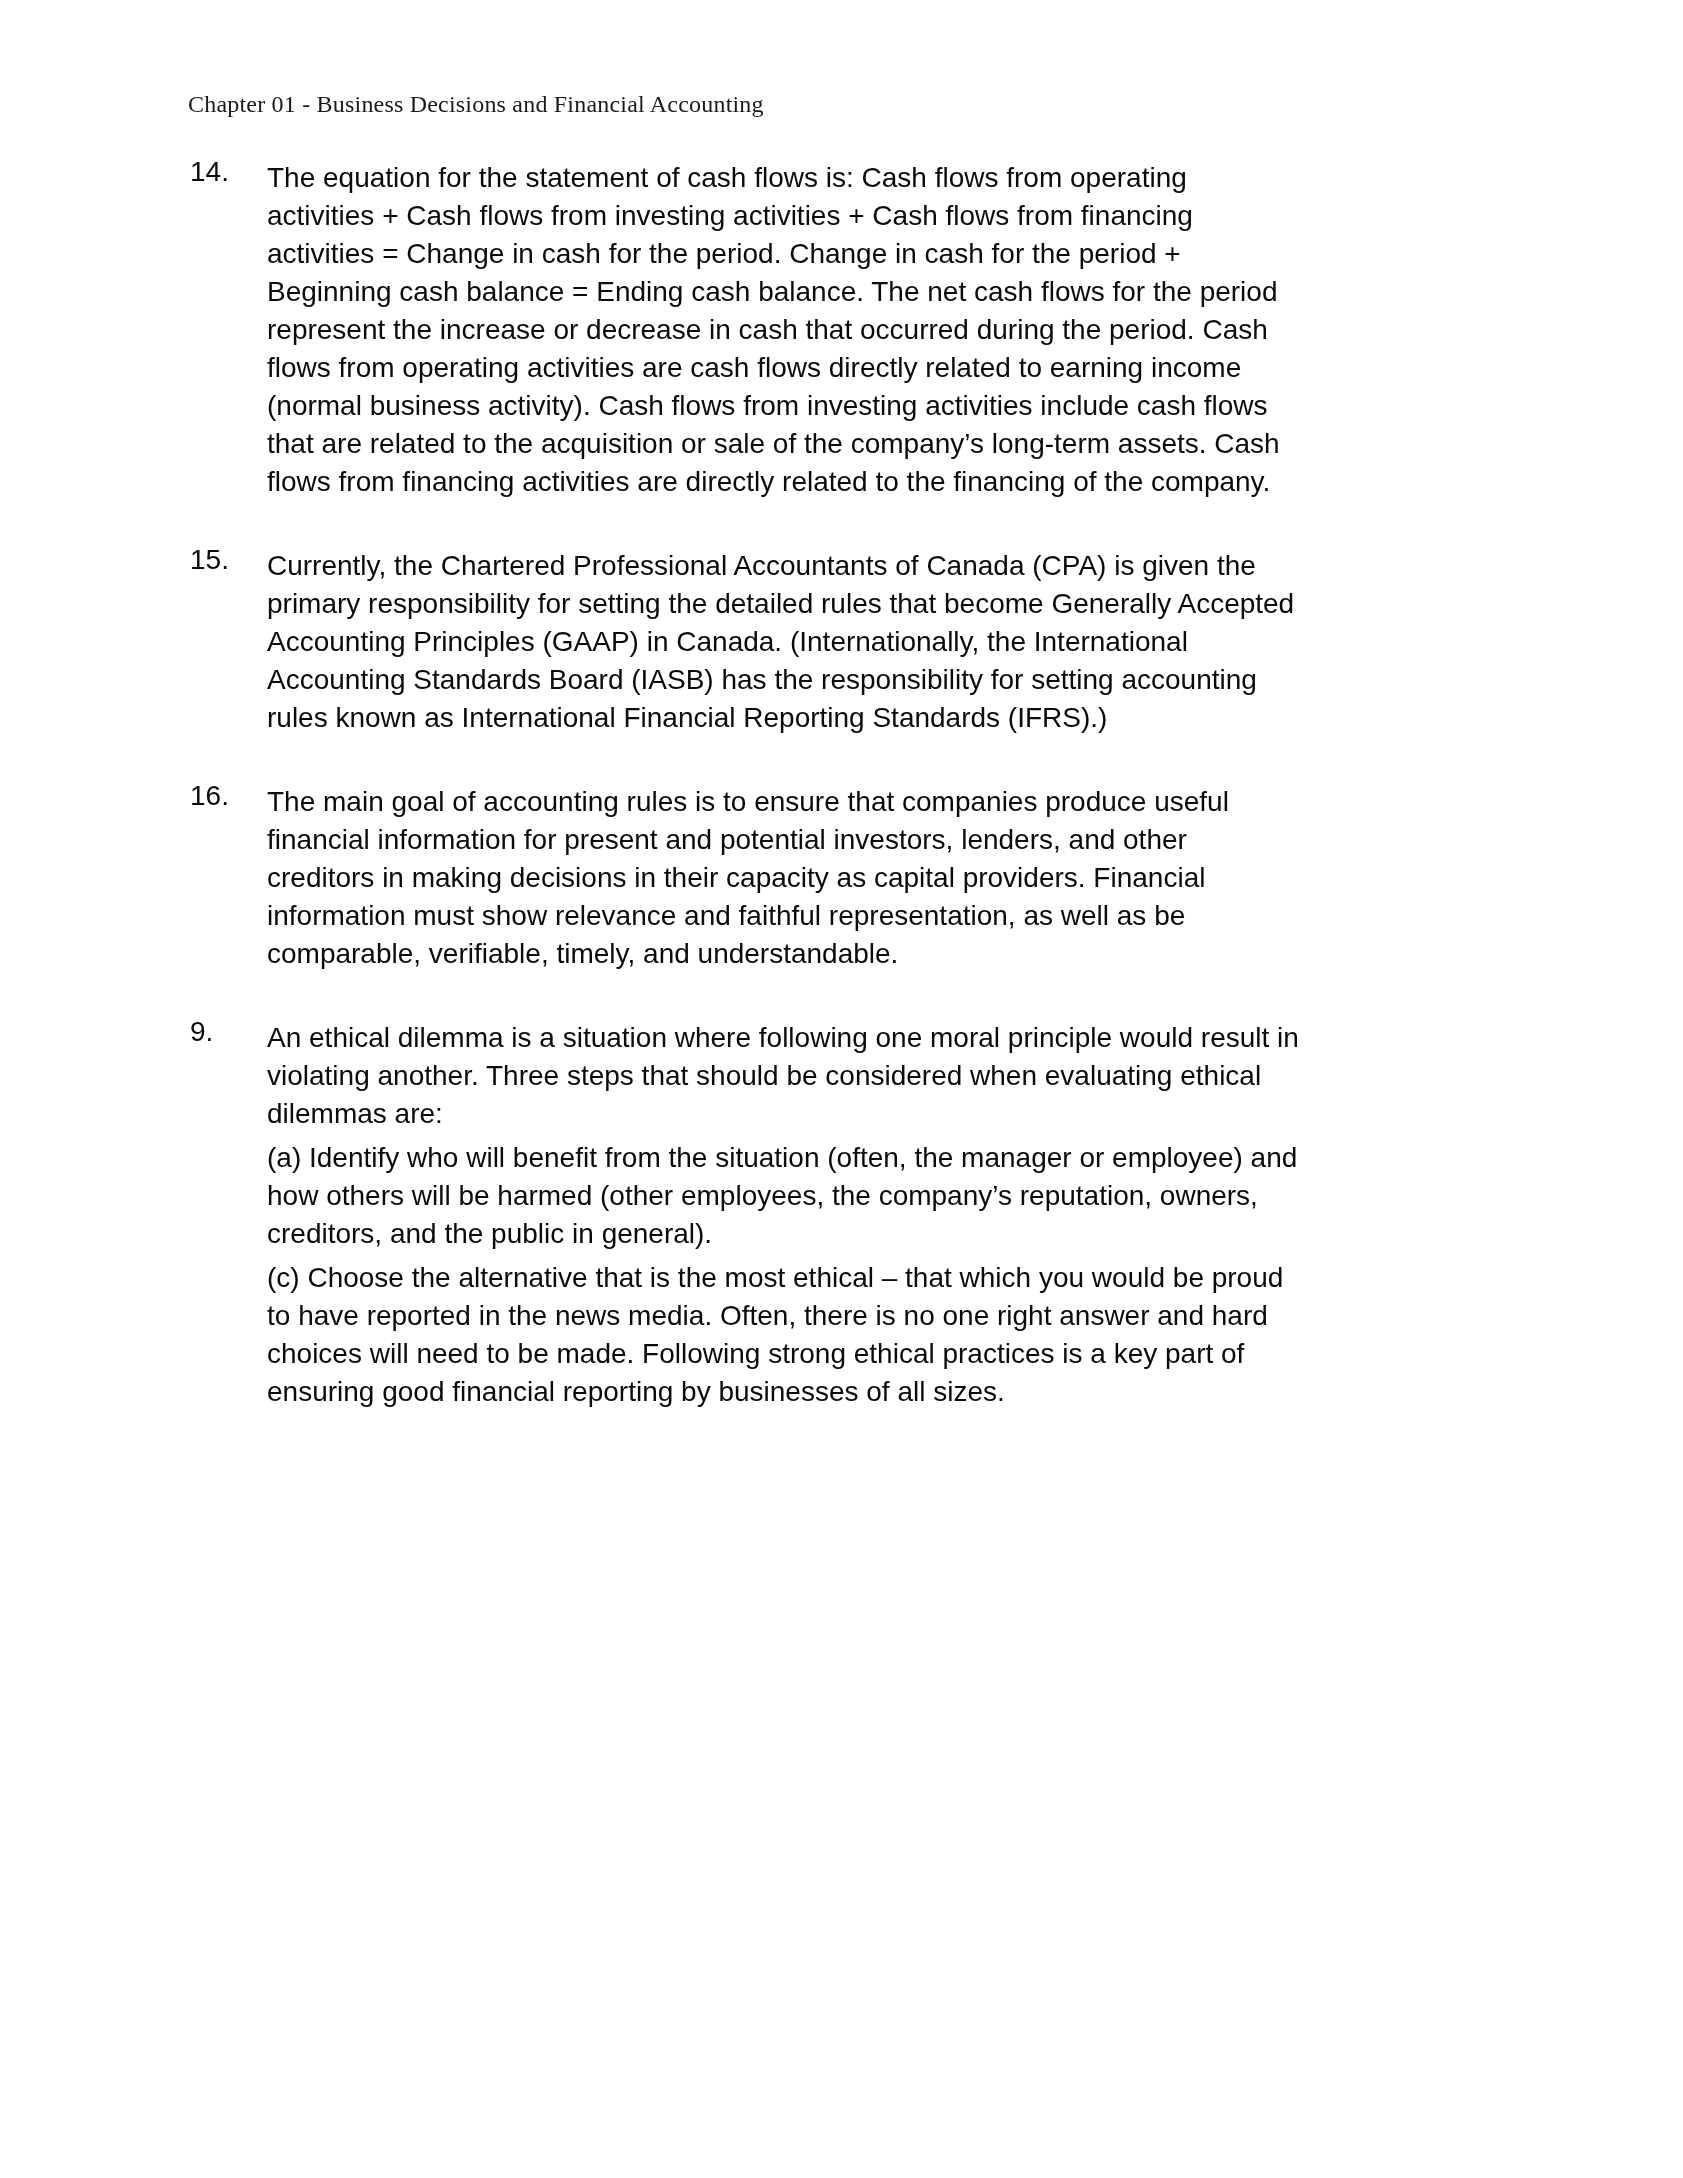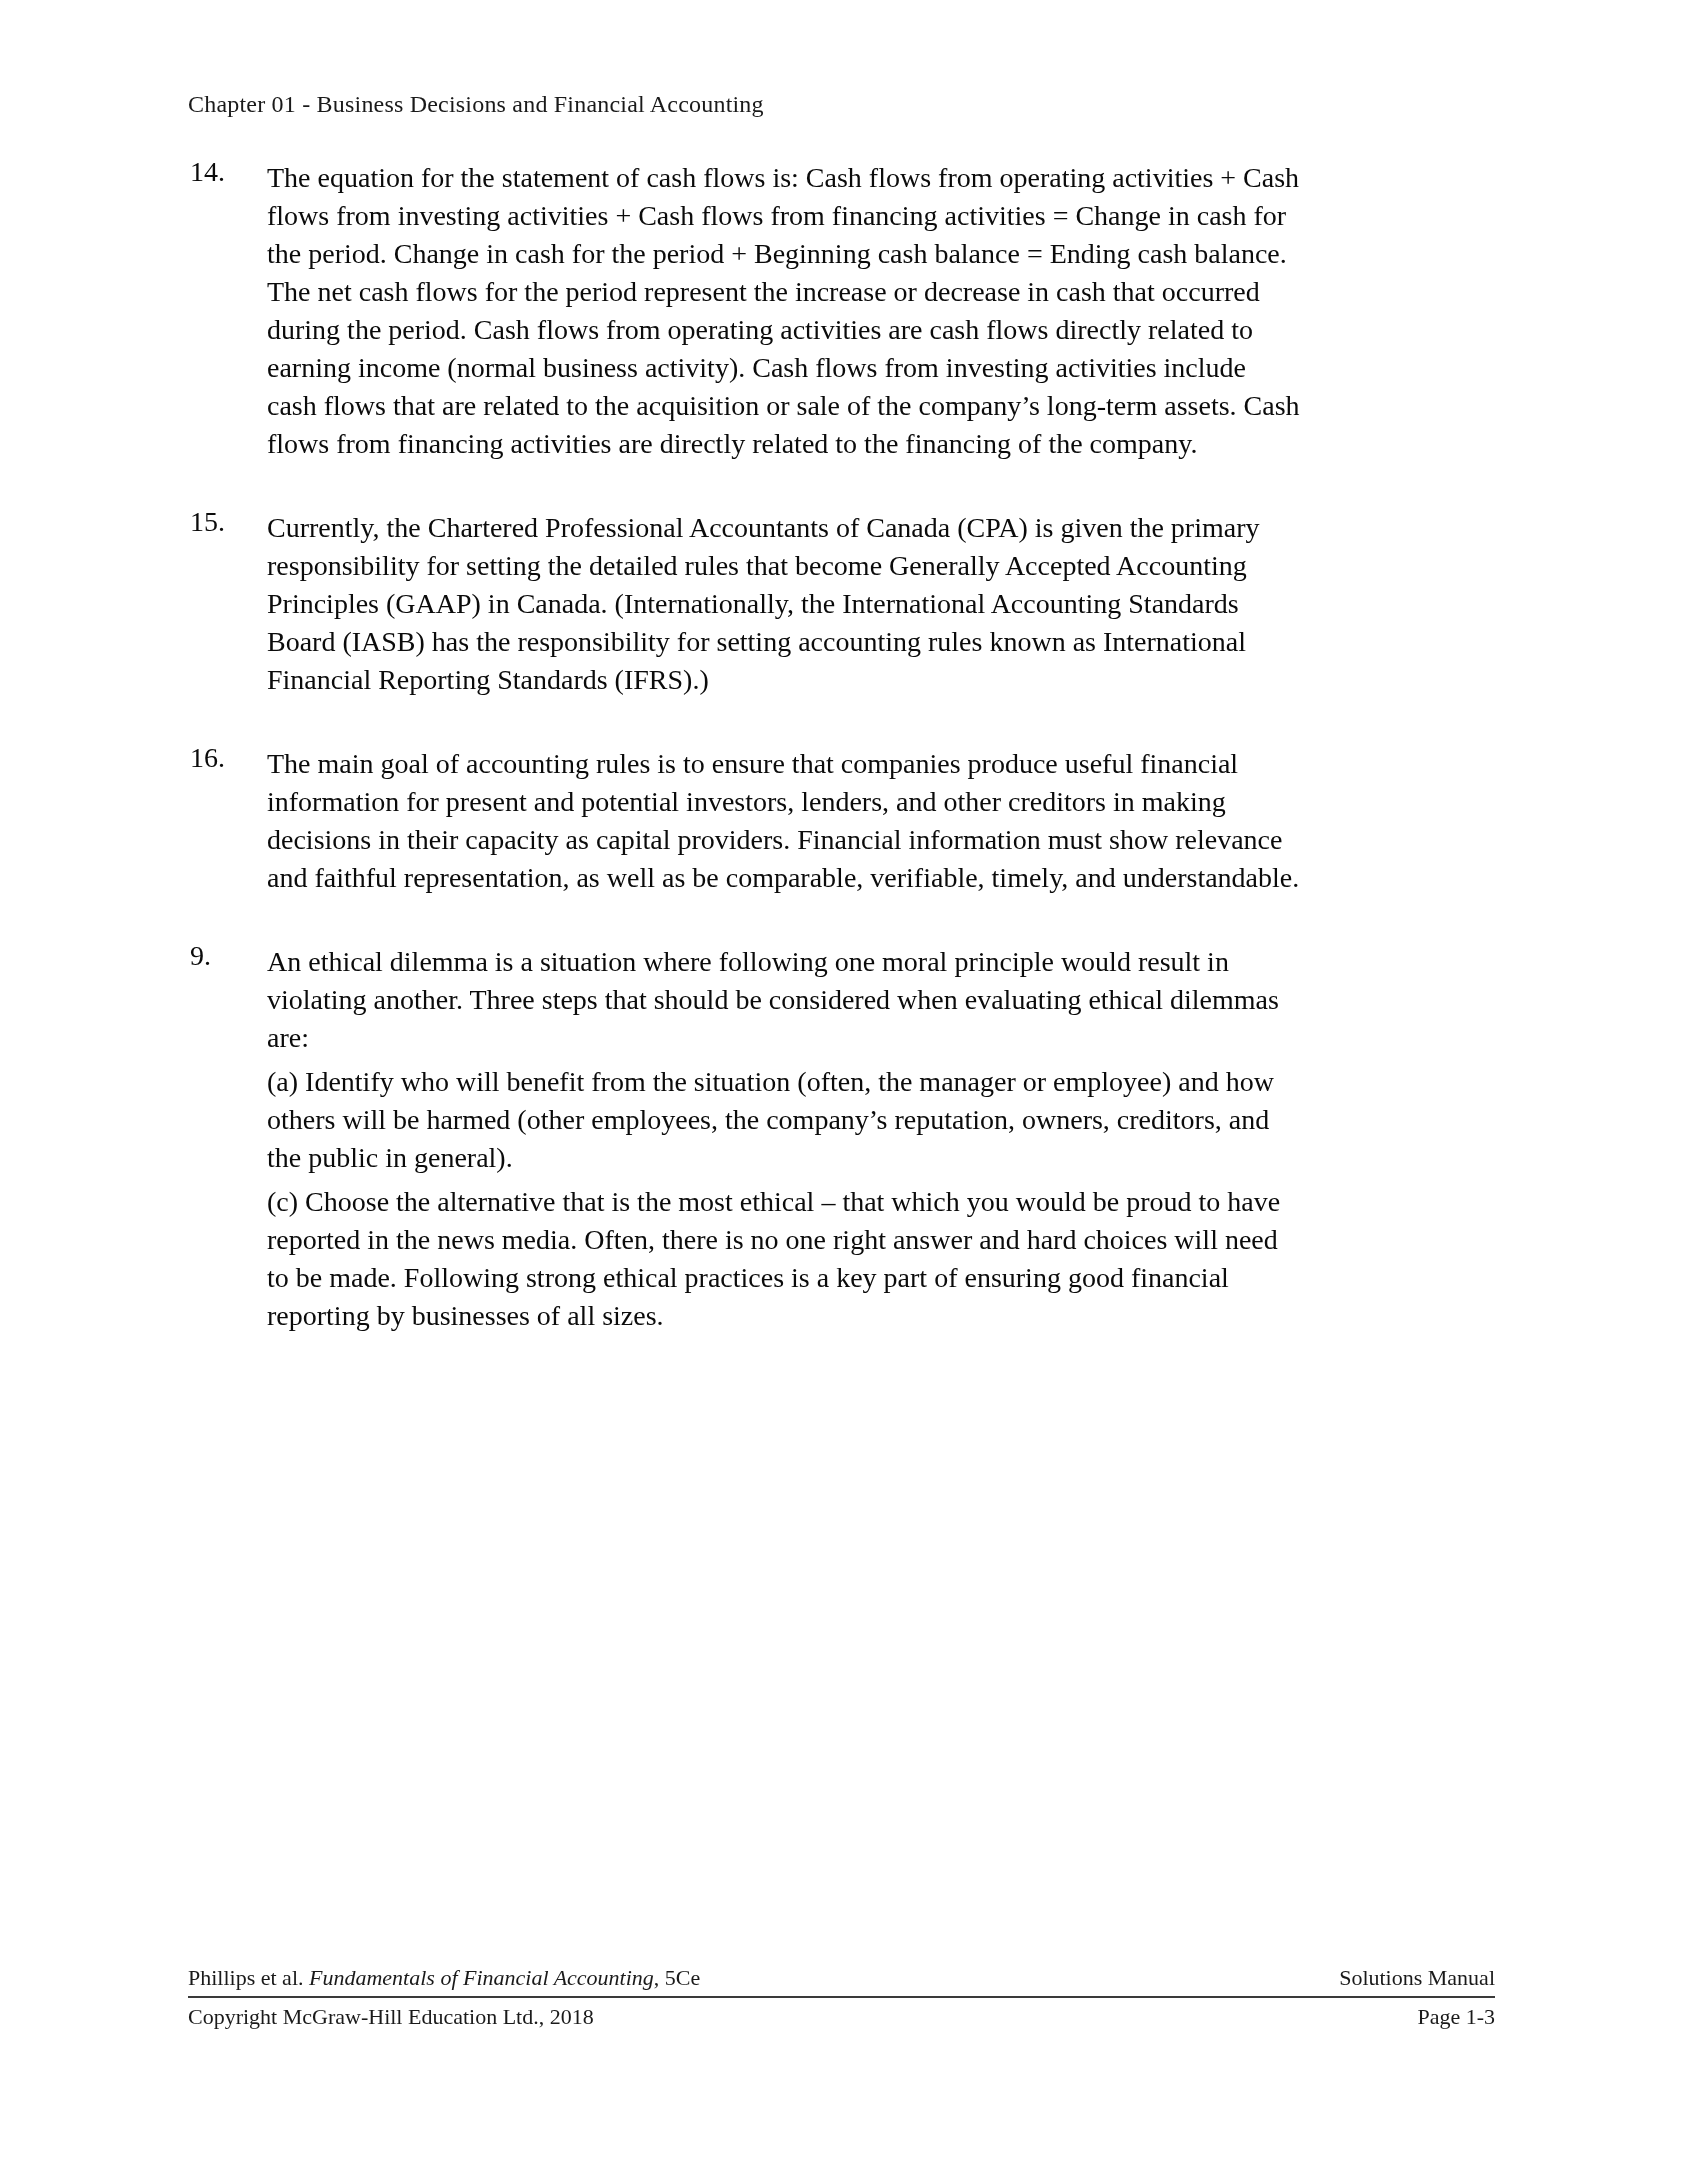--- a/index.html
+++ b/index.html
@@ -33,21 +33,21 @@
     position: absolute;
     left: 188px;
     top: 153px;
     width: 1119px;
   }
 
   .qitem {
     display: flex;
     align-items: flex-start;
     margin-bottom: 34px;
-    font-family: Liberation Serif, serif;
+    font-family: Liberation Sans, sans-serif;
     font-size: 28px;
     line-height: 38px;
     color: #0b0b0b;
   }
   .qnum {
     flex: 0 0 73px;
     text-align: left;
     padding-left: 2px;
     box-sizing: border-box;
     white-space: nowrap;
@@ -128,26 +128,15 @@
       <div class="qnum">9.</div>
       <div class="qbody">
         <p>An ethical dilemma is a situation where following one moral principle would result in violating another. Three steps that should be considered when evaluating ethical dilemmas are:</p>
         <p class="subitem">(a)  Identify who will benefit from the situation (often, the manager or employee) and how others will be harmed (other employees, the company’s reputation, owners, creditors, and the public in general).</p>
         <p class="subitem">(c)  Choose the alternative that is the most ethical – that which you would be proud to have reported in the news media.  Often, there is no one right answer and hard choices will need to be made. Following strong ethical practices is a key part of ensuring good financial reporting by businesses of all sizes.</p>
       </div>
     </div>
 
   </div>
 
-  <div class="doc-footer">
-    <div class="footer-row top">
-      <div class="footer-left"><span>Phillips et al. </span><span class="book-title">Fundamentals of Financial Accounting</span><span>, 5Ce</span></div>
-      <div class="footer-right">Solutions Manual</div>
-    </div>
-    <hr class="footer-rule">
-    <div class="footer-row bottom">
-      <div class="footer-left">Copyright McGraw-Hill Education Ltd., 2018</div>
-      <div class="footer-right">Page 1-3</div>
-    </div>
-  </div>
 
 </div>
 
 
 </body></html>

